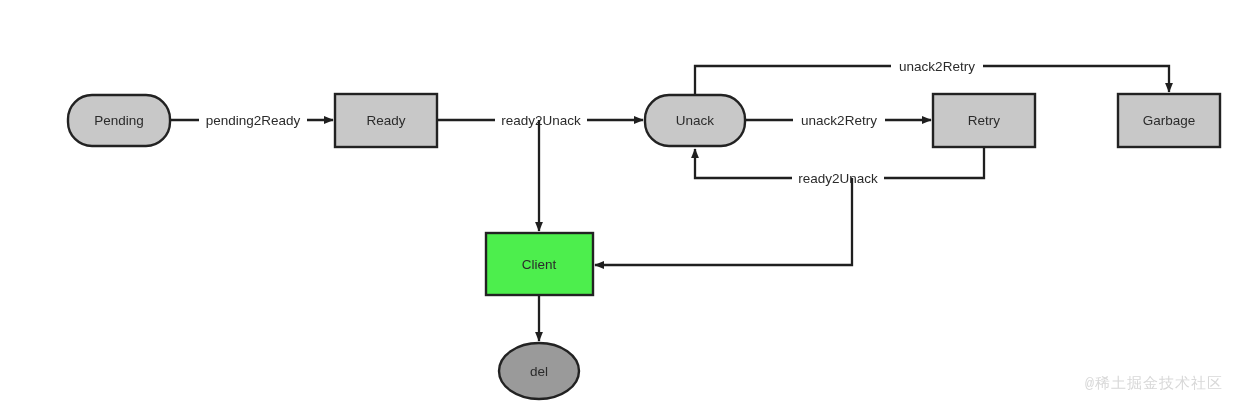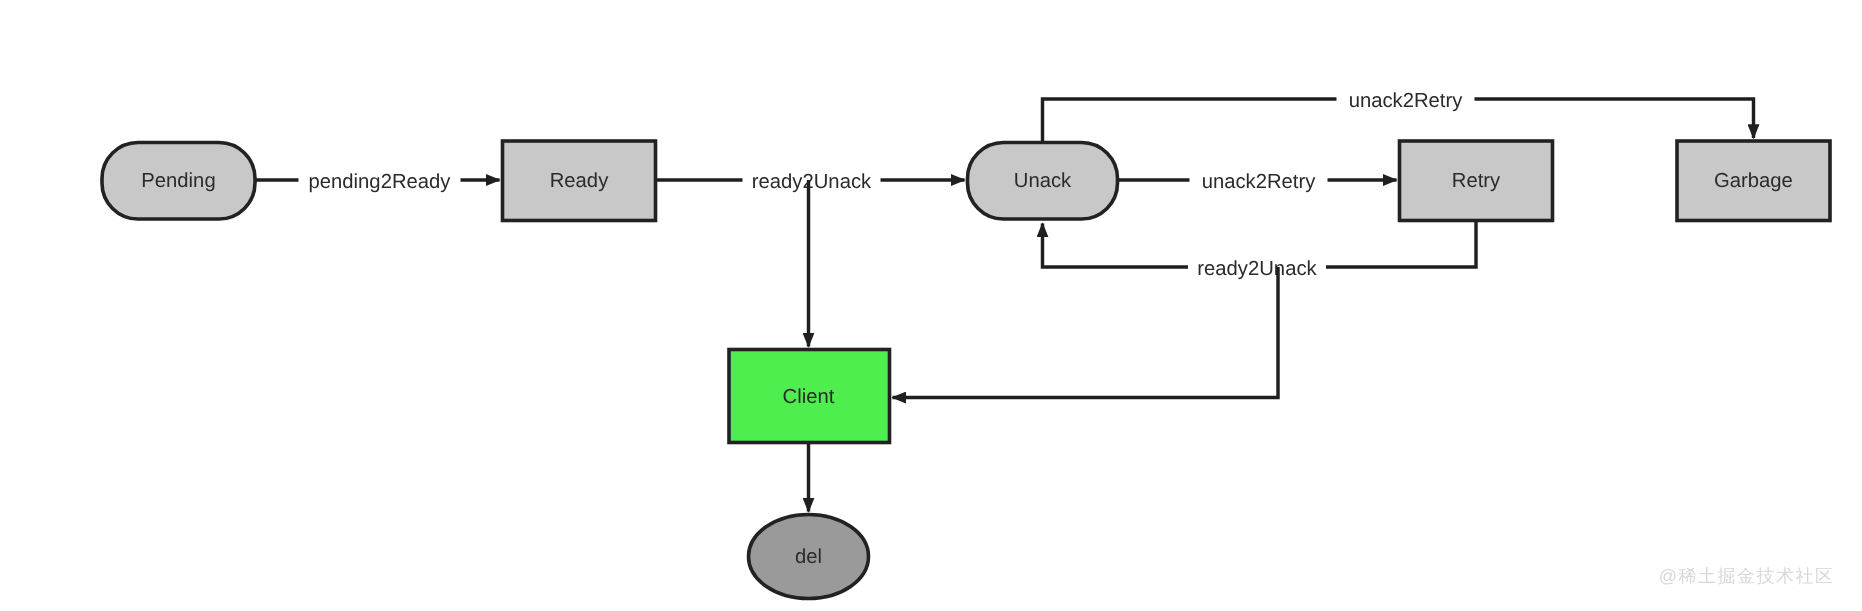--- a/index.html
+++ b/index.html
@@ -51,22 +51,22 @@
     text-anchor: middle;
     dominant-baseline: middle;
   }
   .edge-label-bg {
     fill: #ffffff;
   }
   .watermark {
     position: absolute;
     right: 18px;
     bottom: 14px;
-    font-family: Liberation Sans, sans-serif;
-    font-size: 12px;
+    font-family: Liberation Mono, monospace;
+    font-size: 15px;
     color: #d8d8d8;
     letter-spacing: 1px;
     white-space: nowrap;
     user-select: none;
   }
 </style>
 </head>
 <body>
 
 <div id="diagram-root">

